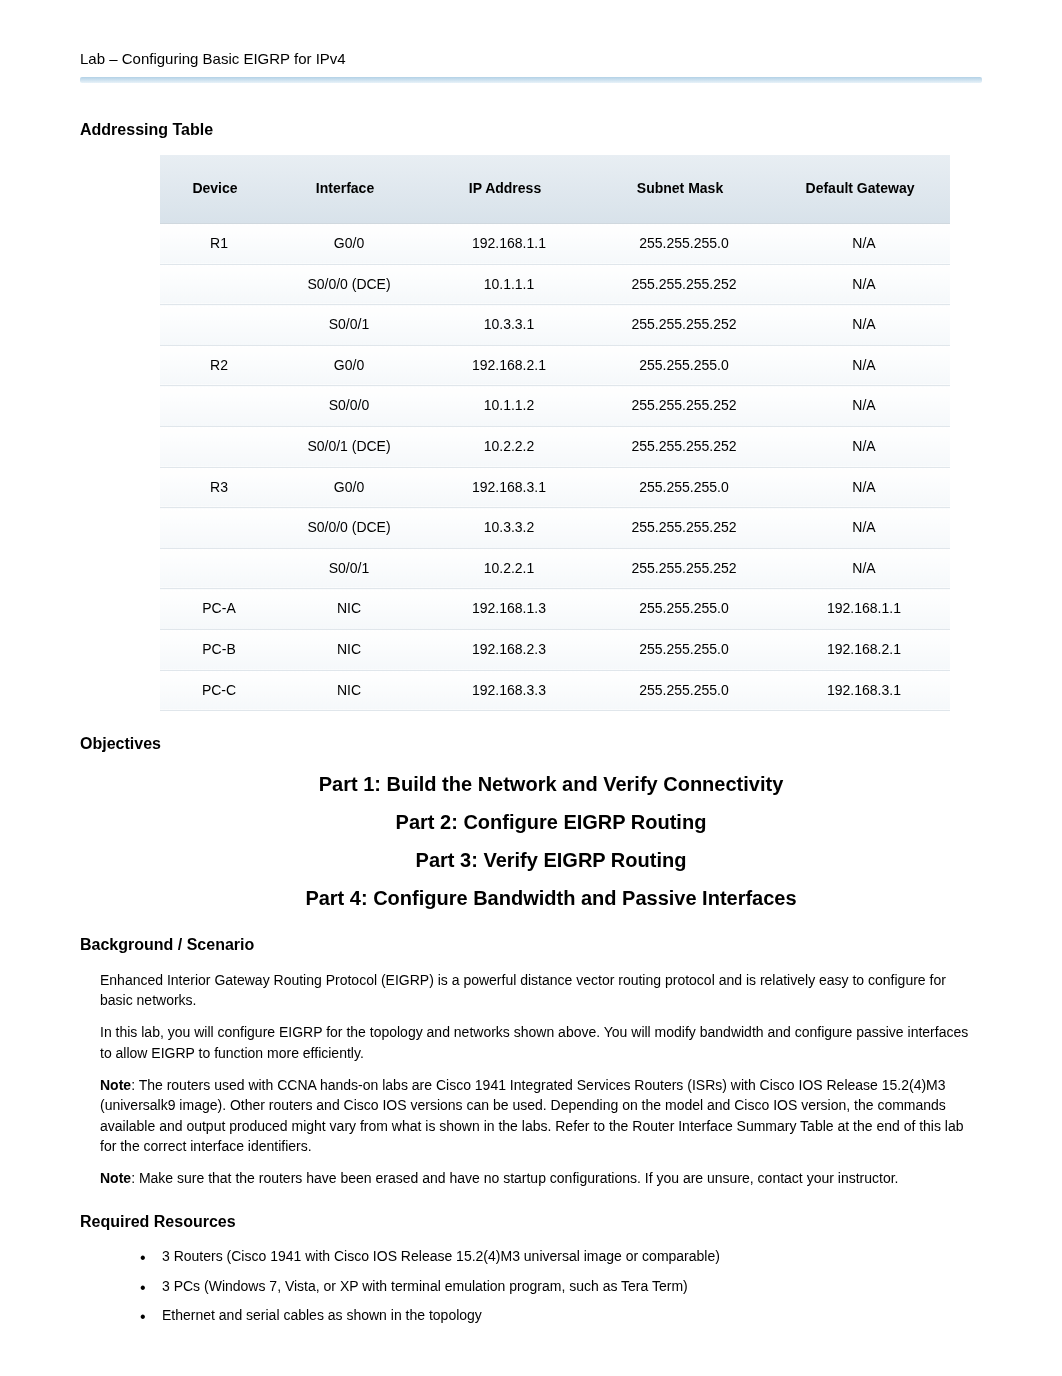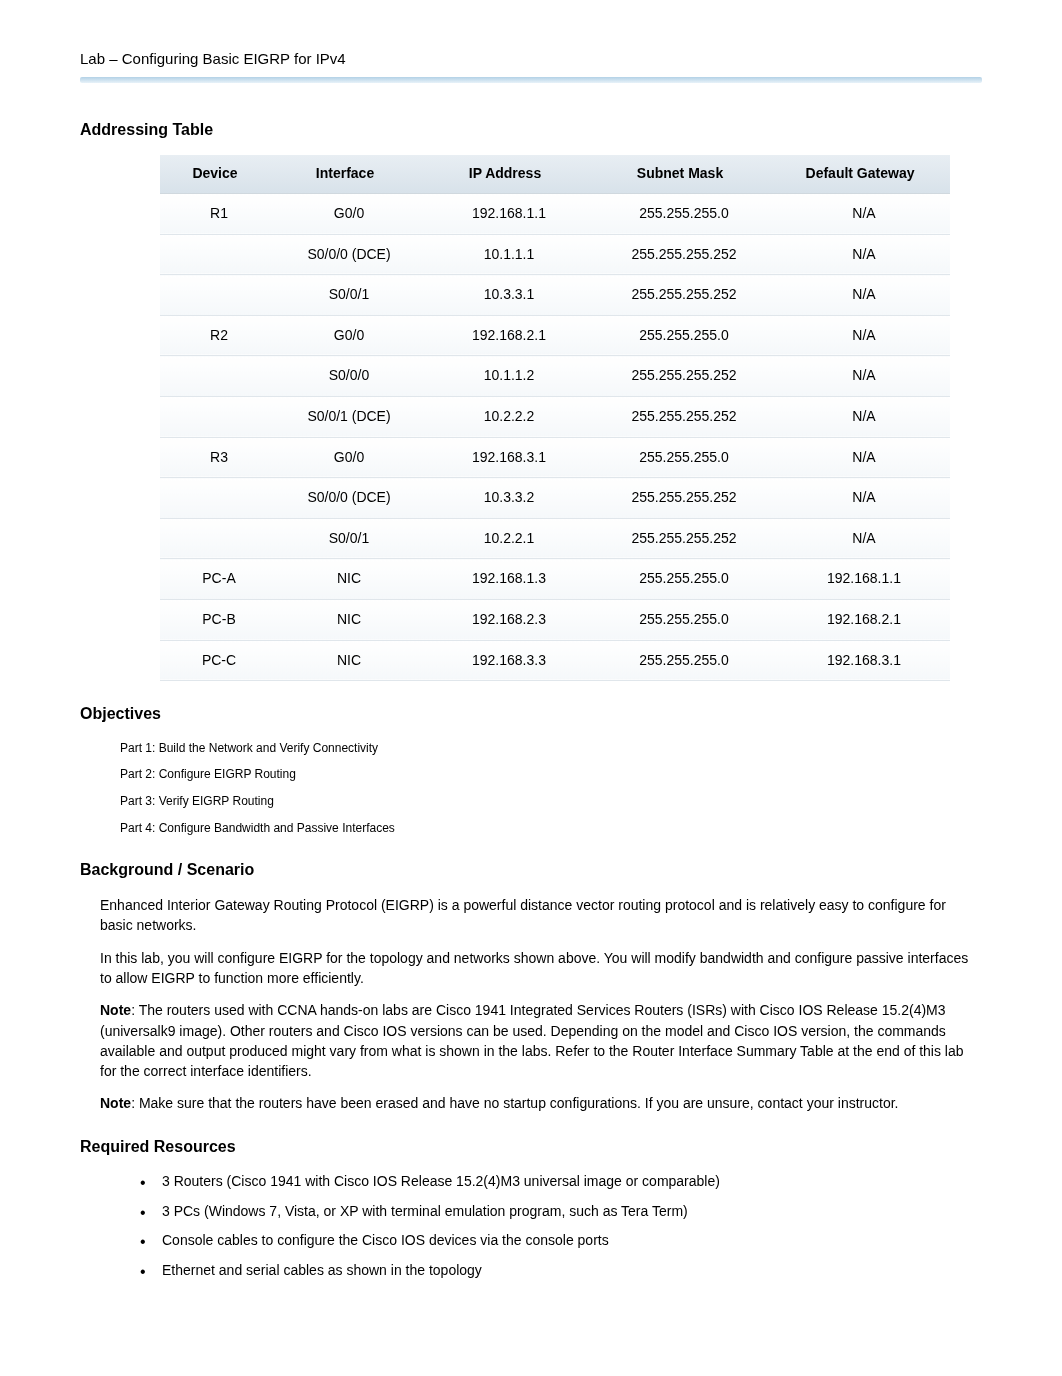--- a/index.html
+++ b/index.html
@@ -37,21 +37,21 @@
   table.addressing {
     width: 790px;
     margin-left: 80px;
     border-collapse: collapse;
     font-size: 14px;
   }
   table.addressing th {
     background: linear-gradient(to bottom, #e8eef3 0%, #d8e2ea 100%);
     font-weight: bold;
     text-align: center;
-    padding: 9px 8px;
+    padding: 24px 8px;
     border-bottom: 1px solid #d0d8de;
   }
   table.addressing td {
     padding: 10px 8px 10px 16px;
     border-bottom: 1px solid #e0e6eb;
     background: linear-gradient(to bottom, #ffffff 0%, #f5f8fa 100%);
     text-align: center;
   }
   table.addressing th:nth-child(1),
   table.addressing td:nth-child(1) { width: 110px; }
@@ -61,23 +61,24 @@
   table.addressing td:nth-child(3) { width: 170px; }
   table.addressing th:nth-child(4),
   table.addressing td:nth-child(4) { width: 180px; }
   table.addressing th:nth-child(5),
   table.addressing td:nth-child(5) { width: 180px; }
 
   .objectives-list {
     margin-left: 40px;
   }
   .objectives-list p {
-    font-weight: normal;
+    font-weight: bold;
     margin-bottom: 10px;
-    font-size: 12px;
+    font-size: 20px;
+    text-align: center;
   }
   .body-text {
     margin-left: 20px;
     margin-bottom: 12px;
     font-size: 14px;
     line-height: 1.45;
   }
   .note-bold {
     font-weight: bold;
   }
@@ -220,15 +221,14 @@
   <span class="note-bold">Note</span><span>: The routers used with CCNA hands-on labs are Cisco 1941 Integrated Services Routers (ISRs) with Cisco IOS Release 15.2(4)M3 (universalk9 image). Other routers and Cisco IOS versions can be used. Depending on the model and Cisco IOS version, the commands available and output produced might vary from what is shown in the labs. Refer to the Router Interface Summary Table at the end of this lab for the correct interface identifiers.</span>
 </p>
 <p class="body-text">
   <span class="note-bold">Note</span><span>: Make sure that the routers have been erased and have no startup configurations. If you are unsure, contact your instructor.</span>
 </p>
 
 <div class="section-heading">Required Resources</div>
 <ul class="resources">
   <li>3 Routers (Cisco 1941 with Cisco IOS Release 15.2(4)M3 universal image or comparable)</li>
   <li>3 PCs (Windows 7, Vista, or XP with terminal emulation program, such as Tera Term)</li>
-  <li>Console cables to configure the Cisco IOS devices via the console ports</li>
   <li>Ethernet and serial cables as shown in the topology</li>
 </ul>
 
 </body></html>

